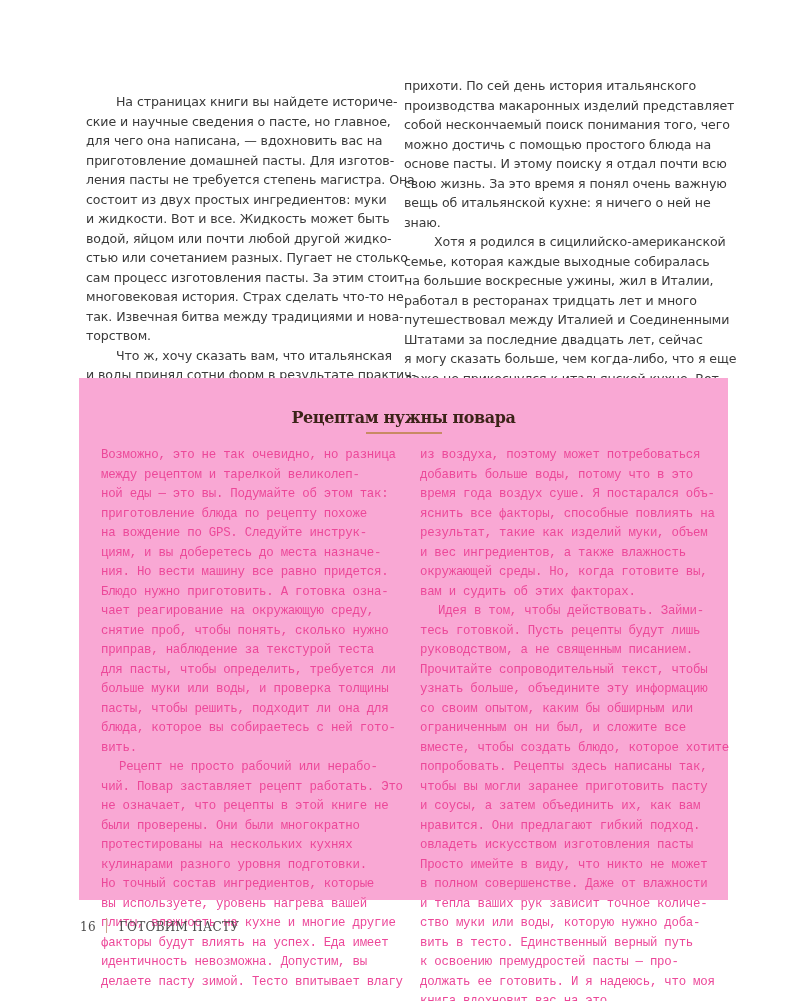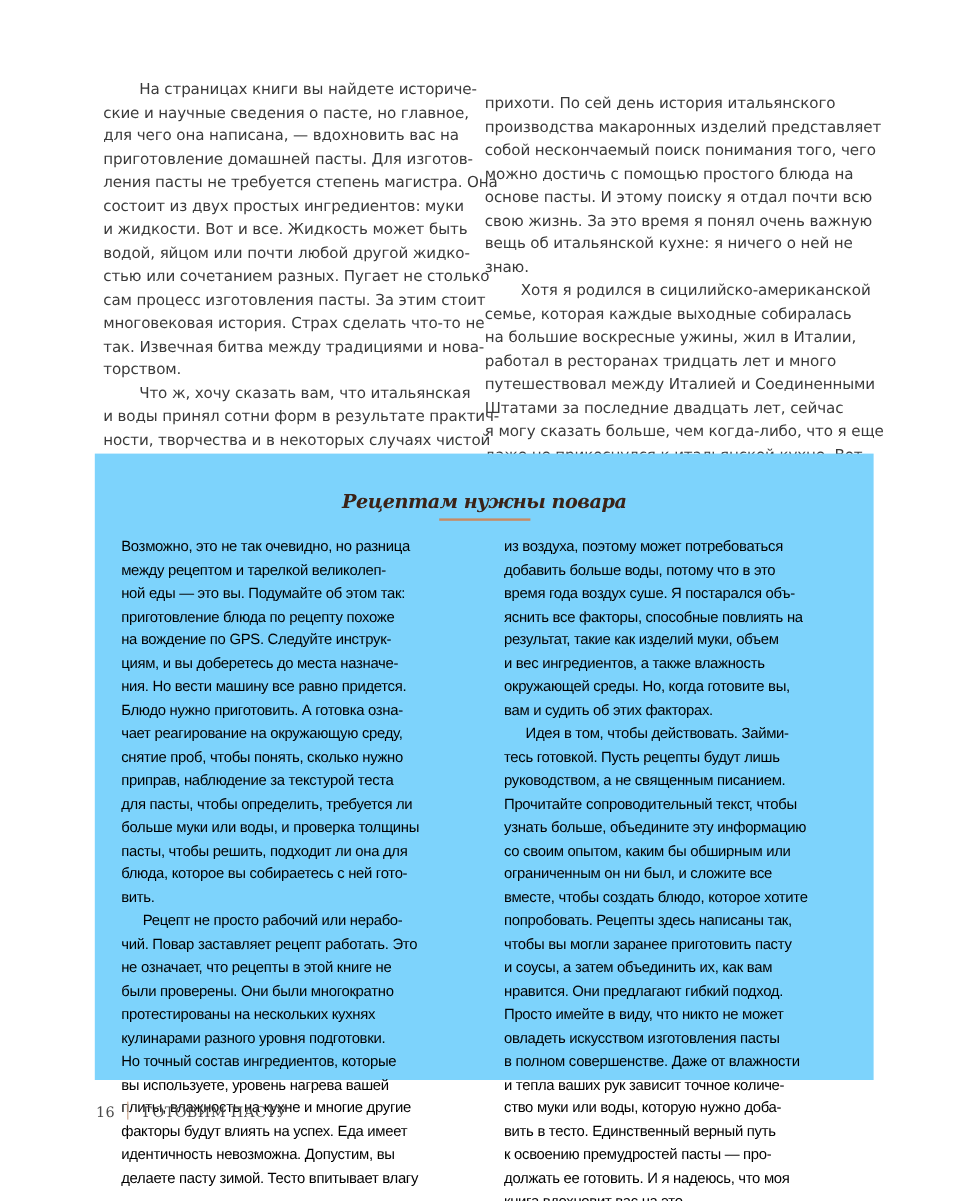--- a/index.html
+++ b/index.html
@@ -3,38 +3,37 @@
 <meta charset="utf-8">
 <style>
   html, body { margin:0; padding:0; }
   body {
     width:809px; height:1001px; background:#ffffff; position:relative; overflow:hidden;
     font-family:"DejaVu Sans", sans-serif;
   }
   .col { position:absolute; }
   .line { display:block; height:19.5px; line-height:19.5px; white-space:nowrap; }
   .top .line { font-family:"DejaVu Sans", sans-serif; font-size:12.6px; color:#3a3a3a; letter-spacing:-0.1px; }
-  .top-left { left:86px; top:64px; width:310px; }
+  .top-left { left:86px; top:92px; width:310px; }
   .top-right { left:404px; top:76px; width:310px; }
   .indent { padding-left:30px; }
 
   .sidebar {
     position:absolute; left:79px; top:378px; width:649px; height:522px;
-    background:#7dd3fc;
-    font-style:italic;
+    background:#f9a8d4;
   }
   .sidebar-title {
     position:absolute; left:0; width:100%; top:30px; text-align:center;
     font-family:"DejaVu Serif", serif; font-weight:bold; font-size:16px; color:#3b2318;
     letter-spacing:-0.4px;
   }
   .divider {
     position:absolute; left:287px; top:54px; width:76px; height:2px; background:#c88a64;
   }
-  .box .line { font-family:Liberation Sans, sans-serif; font-size:12.4px; color:#000000; letter-spacing:-0.25px; }
+  .box .line { font-family:Liberation Mono, monospace; font-size:12.4px; color:#ec4899; letter-spacing:-0.25px; }
   .box-left { left:101px; top:446px; width:305px; }
   .box-right { left:420px; top:446px; width:305px; }
   .box .indent { padding-left:18px; }
 
   .footer {
     position:absolute; left:80px; top:918px; height:18px; line-height:18px;
     font-family:"DejaVu Serif", serif; font-size:12px; color:#4a4a4a; letter-spacing:0.3px;
   }
   .footer .page-num { display:inline-block; }
   .footer .sep { display:inline-block; width:1px; height:15px; background:#c9a58c; margin:0 12px 0 10px; vertical-align:-2px; }
@@ -130,22 +129,22 @@
     <span class="line">руководством, а не священным писанием.</span>
     <span class="line">Прочитайте сопроводительный текст, чтобы</span>
     <span class="line">узнать больше, объедините эту информацию</span>
     <span class="line">со своим опытом, каким бы обширным или</span>
     <span class="line">ограниченным он ни был, и сложите все</span>
     <span class="line">вместе, чтобы создать блюдо, которое хотите</span>
     <span class="line">попробовать. Рецепты здесь написаны так,</span>
     <span class="line">чтобы вы могли заранее приготовить пасту</span>
     <span class="line">и соусы, а затем объединить их, как вам</span>
     <span class="line">нравится. Они предлагают гибкий подход.</span>
+    <span class="line">овладеть искусством изготовления пасты</span>
     <span class="line">Просто имейте в виду, что никто не может</span>
-    <span class="line">овладеть искусством изготовления пасты</span>
     <span class="line">в полном совершенстве. Даже от влажности</span>
     <span class="line">и тепла ваших рук зависит точное количе-</span>
     <span class="line">ство муки или воды, которую нужно доба-</span>
     <span class="line">вить в тесто. Единственный верный путь</span>
     <span class="line">к освоению премудростей пасты — про-</span>
     <span class="line">должать ее готовить. И я надеюсь, что моя</span>
     <span class="line">книга вдохновит вас на это.</span>
   </div>
 
 <div class="footer">

